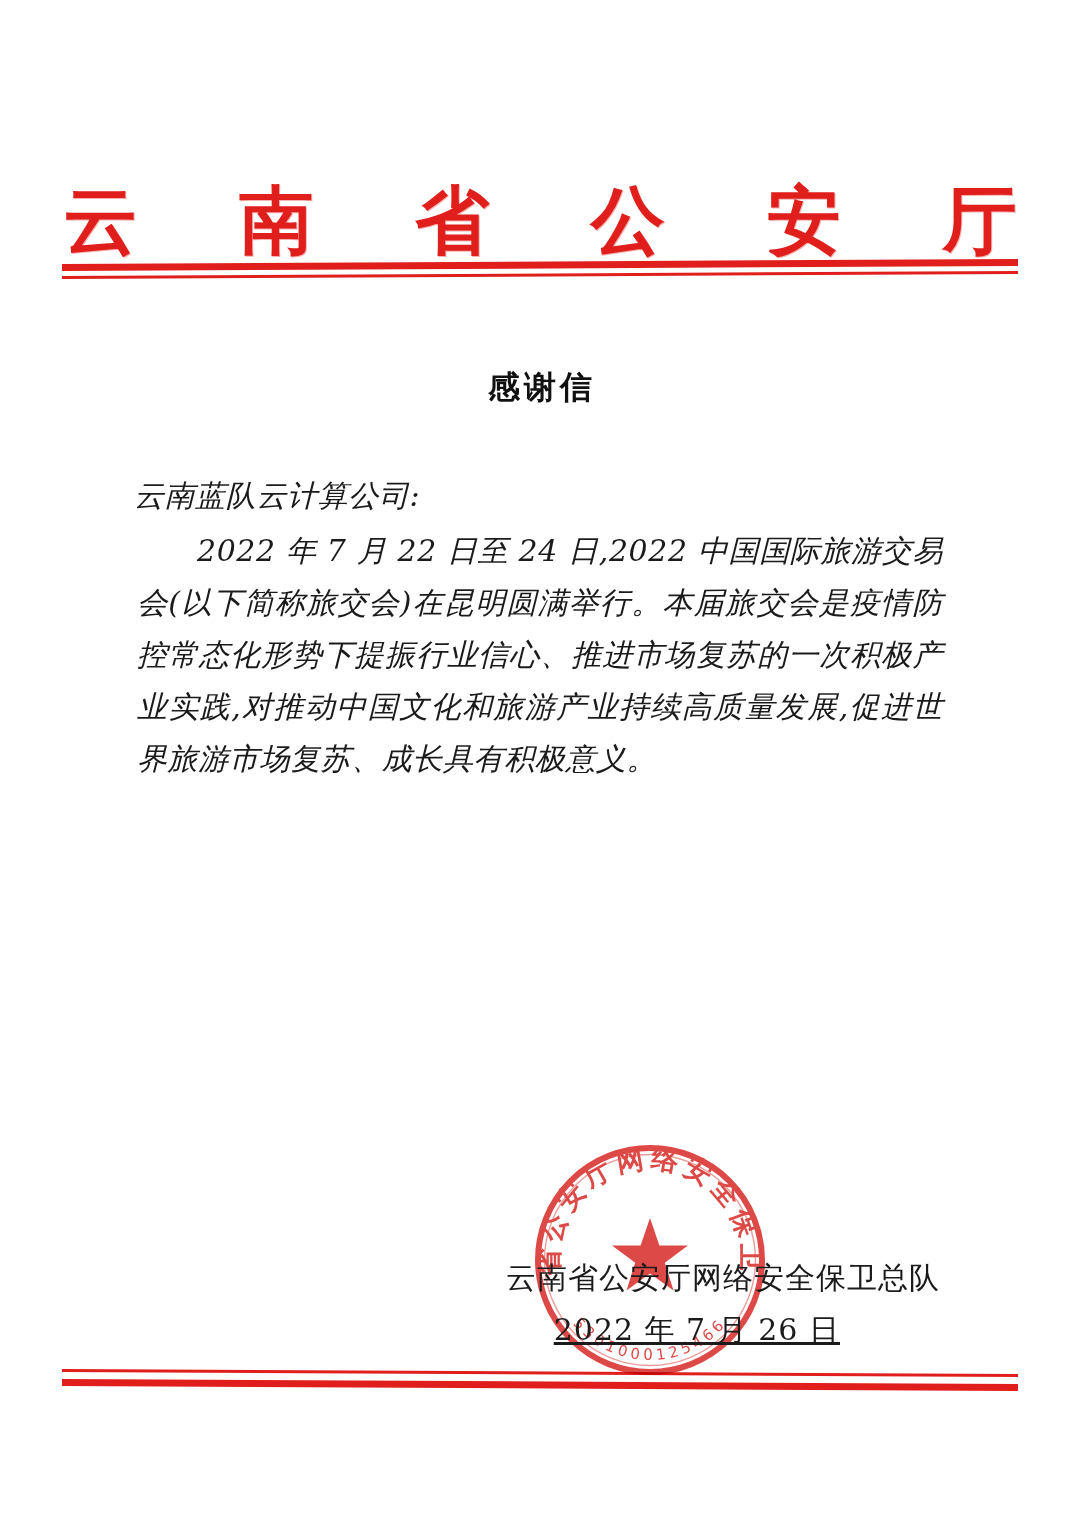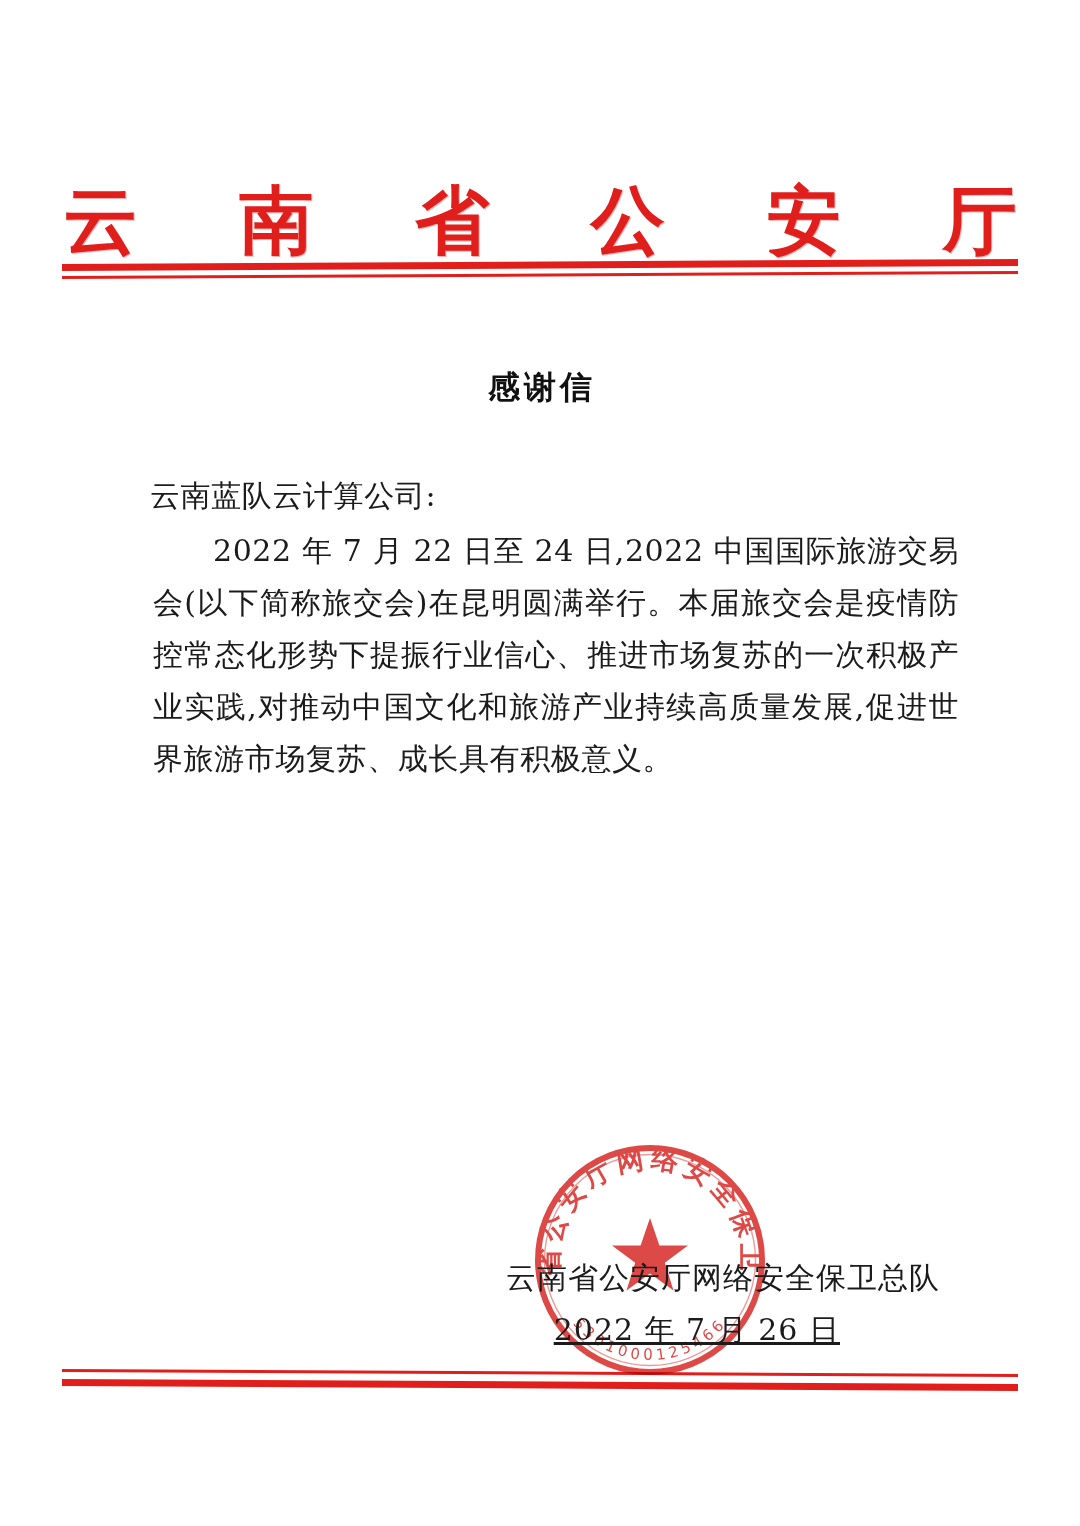--- a/index.html
+++ b/index.html
@@ -87,30 +87,31 @@
     font-size: 32px;
     line-height: 58px;
     letter-spacing: 4px;
     text-indent: 4px;
     margin-top: 6px;
   }
 
   
   .body-block {
     position: absolute;
-    left: 150px;
+    left: 134px;
     top: 470px;
     width: 812px;
     color: #1b1b1b;
     font-family: "DejaVu Serif", "Liberation Serif", serif;
     font-size: 30px;
     line-height: 52px;
     letter-spacing: 0.6px;
     text-align: justify;
     text-justify: inter-ideograph;
+    font-style: italic;
   }
   .salutation {
     margin: 0 0 0 0;
   }
   .para {
     margin: 3px;
     text-indent: 2em;
   }
 
   

